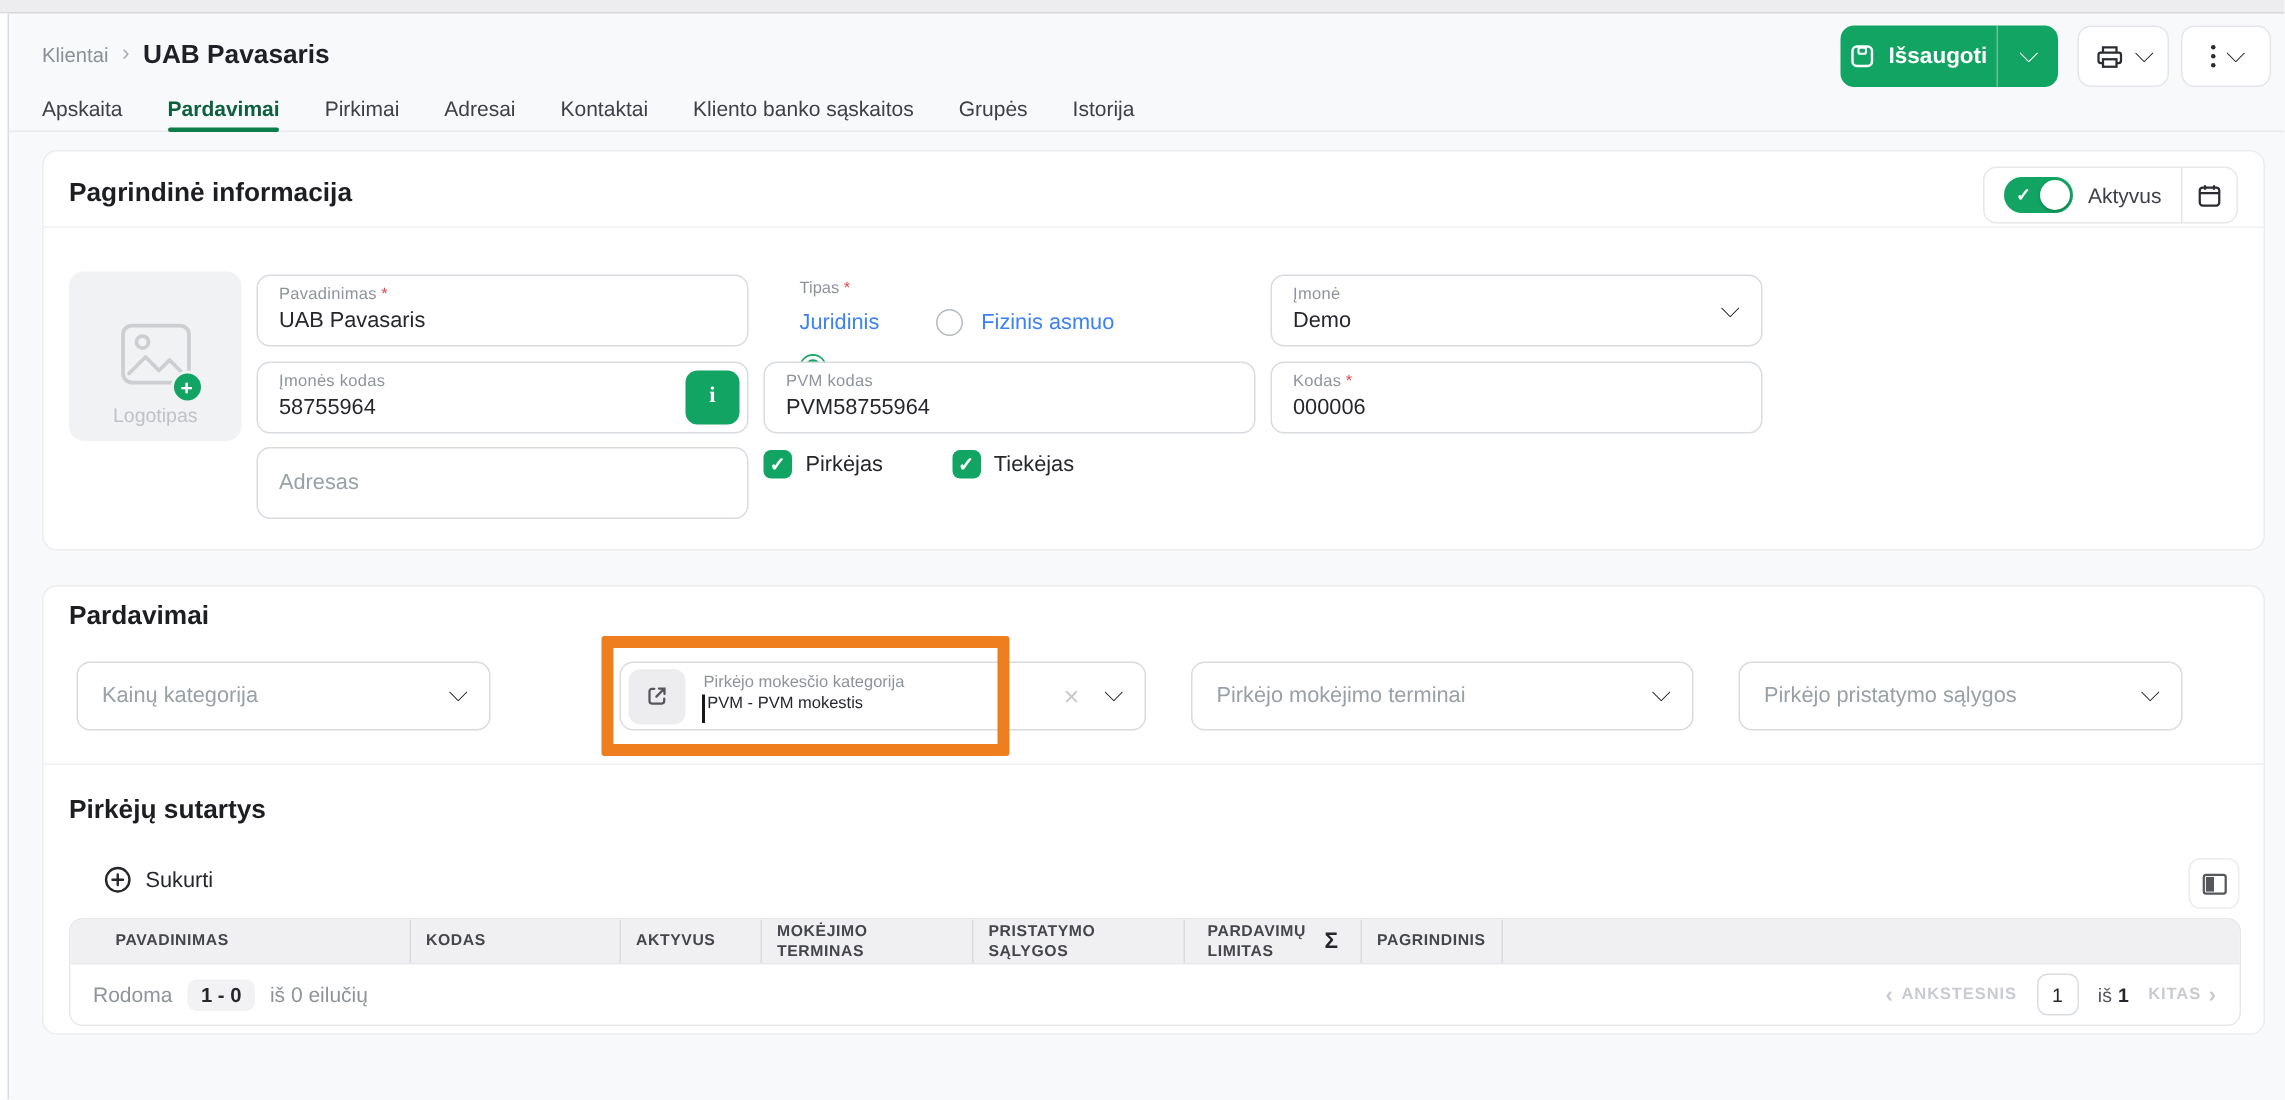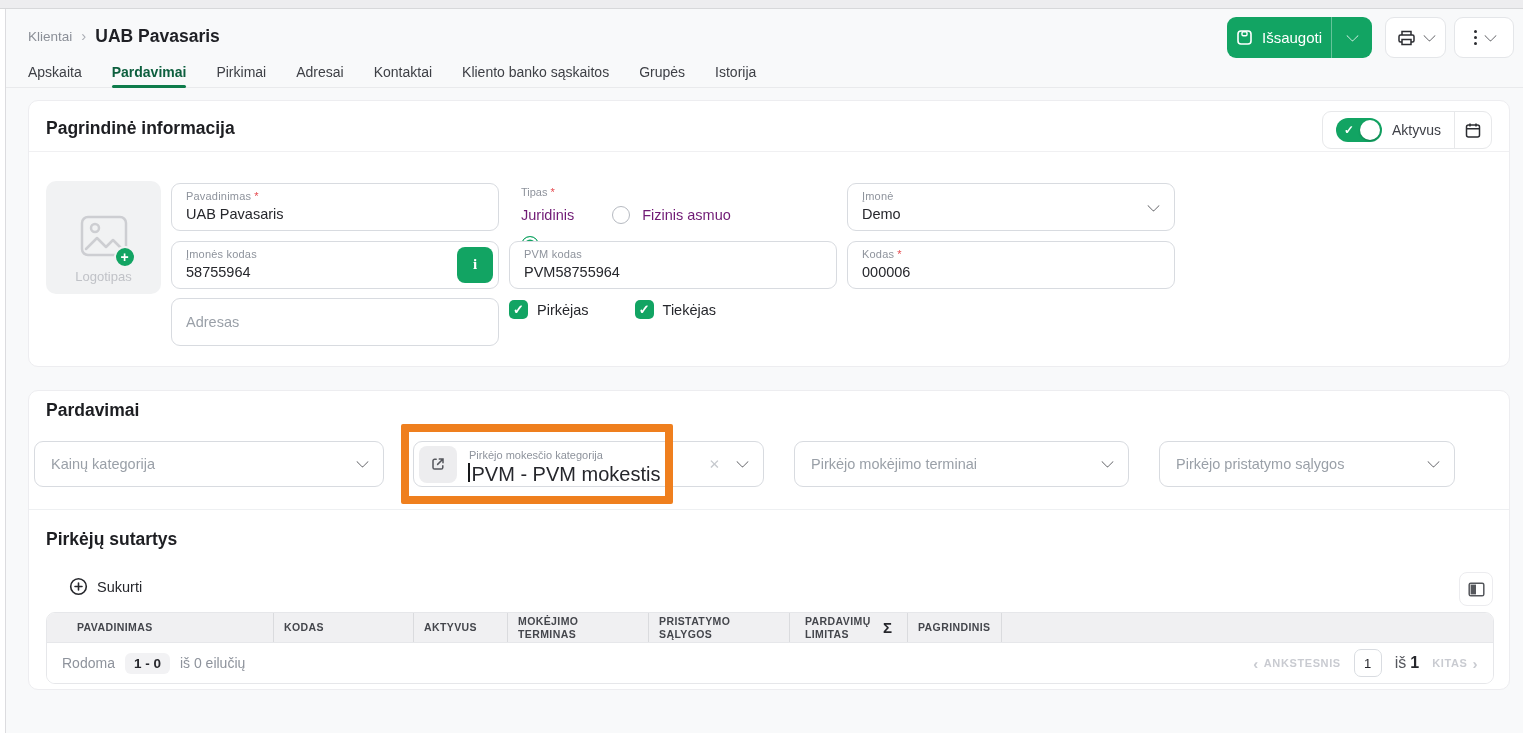--- a/index.html
+++ b/index.html
@@ -8,21 +8,21 @@
   .top-strip{position:absolute;left:0;top:0;right:0;height:8px;background:#ededef;border-bottom:1px solid #d7d8da}
   .left-gutter{position:absolute;left:0;top:9px;width:5px;bottom:0;background:#fff;border-right:1px solid #dcdcdf}
 
   
   .crumbs{position:absolute;left:28px;top:26px;display:flex;align-items:center;gap:9px}
   .crumb-parent{font-size:13.5px;color:#8b8f97}
   .crumb-sep{font-size:15px;color:#aaadb4;margin-top:-2px}
   .page-title{font-size:17.5px;font-weight:700;color:#1f2025}
   .btn{position:absolute;top:17px;height:41px;border-radius:9px;display:flex;align-items:center;box-sizing:border-box;cursor:pointer}
   .btn-save{left:1227px;width:145px;background:var(--accent,#12a463);color:#fff}
-  .btn-save .seg1{flex:1;display:flex;align-items:center;justify-content:center;gap:9px;font-size:15px;font-weight:400}
+  .btn-save .seg1{flex:1;display:flex;align-items:center;justify-content:center;gap:9px;font-size:15px;font-weight:700}
   .btn-save .divider{width:1px;height:41px;background:rgba(255,255,255,.35)}
   .btn-save .seg2{width:40px;display:flex;align-items:center;justify-content:center}
   .btn-white{background:#fff;border:1px solid #e4e6e9;display:flex;align-items:center;justify-content:center;gap:9px}
   .btn-print{left:1385px;width:61px}
   .btn-more{left:1454px;width:60px}
   .chev{width:8px;height:8px;border-right:1.8px solid currentColor;border-bottom:1.8px solid currentColor;transform:rotate(45deg);margin-top:-4px;border-radius:1px}
   .chev.white{color:#fff}
   .chev.dark{color:#3a3b40}
   .kebab{display:flex;flex-direction:column;gap:2.6px}
   .kebab i{width:3px;height:3px;border-radius:50%;background:#2b2c31}
@@ -66,32 +66,32 @@
   .placeholder{color:#9aa0a8;font-size:14.5px}
   .fld .chev-abs{position:absolute;right:16px;top:21px;color:#3a3b40}
   .info-btn{position:absolute;right:5px;top:4.5px;width:36px;height:36px;background:var(--accent,#12a463);border-radius:8px;color:#fff;
             font-weight:700;font-size:15px;display:flex;align-items:center;justify-content:center;cursor:pointer;font-family:"Liberation Serif",serif}
 
   .grp-label{font-size:11px;color:#8e939c}
   .radio-row{display:flex;align-items:center;gap:12px}
   .radio{width:18px;height:18px;border-radius:50%;box-sizing:border-box;cursor:pointer;flex:none}
   .radio.sel{background:var(--accent,#12a463);border:1.5px solid var(--accent,#12a463);box-shadow:inset 0 0 0 2.5px #fff}
   .radio.unsel{border:1.5px solid #b6bac1;background:#fff}
-  .radio-label{font-size:14.5px;color:#701a75}
+  .radio-label{font-size:14.5px;color:#3b82f6}
   .cb{width:19px;height:19px;border-radius:5px;background:var(--accent,#12a463);color:#fff;font-size:13px;font-weight:700;
       display:flex;align-items:center;justify-content:center;cursor:pointer;flex:none}
   .cb-label{font-size:14.5px;color:#26272c}
 
   
   .sel{position:absolute;top:50px;height:46px;border:1.5px solid #d8dbe0;border-radius:9px;background:#fff;box-sizing:border-box;cursor:pointer}
   .sel .ph{position:absolute;left:16px;top:50%;transform:translateY(-50%);font-size:14.5px;color:#9aa0a8;white-space:nowrap}
   .sel .chev-abs{position:absolute;right:16px;top:19px;color:#3a3b40}
   .ext-btn{position:absolute;left:5px;top:3.5px;width:38px;height:37px;background:#ededef;border-radius:8px;display:flex;align-items:center;justify-content:center;cursor:pointer}
   .s2-label{position:absolute;left:55px;top:7px;font-size:11px;color:#8e939c;white-space:nowrap}
-  .s2-value{position:absolute;left:54px;top:21px;display:flex;align-items:flex-start;font-size:20px;color:#26272c;white-space:nowrap}
+  .s2-value{position:absolute;left:54px;top:21px;display:flex;align-items:flex-start;font-size:11px;color:#26272c;white-space:nowrap}
   .cursor-bar{width:1.5px;height:19px;background:#17181a;margin-right:2px}
   .clear-x{position:absolute;right:43px;top:14px;color:#c6c9ce;font-size:13.5px;cursor:pointer}
   .hl-rect{position:absolute;left:372px;top:33px;width:272px;height:80px;border:8px solid var(--highlight,#ef7f1e);
            box-sizing:border-box;border-radius:2px;z-index:5;pointer-events:none}
   .card2-divider{position:absolute;left:0;right:0;top:118px;border-bottom:1px solid #eef0f2}
 
   
   .create-btn{position:absolute;left:40px;top:186px;display:flex;align-items:center;gap:9px;cursor:pointer}
   .create-label{font-size:14.5px;color:#26272c;font-weight:500}
   .cols-btn{position:absolute;right:16px;top:181px;width:32px;height:32px;border:1px solid #ececef;border-radius:8px;background:#fff;
@@ -106,21 +106,21 @@
   .th .sigma{font-size:15px;font-weight:700;color:#26272c;letter-spacing:0}
   .th.spacer{flex:1;border-right:none}
   .tfoot{display:flex;align-items:center;height:40px;padding:0 15px;box-sizing:border-box;background:#fff}
   .showing{display:flex;align-items:center;gap:10px;font-size:14px;color:#8e939c}
   .range-pill{background:#f2f2f4;border-radius:6px;padding:3px 9px;font-size:13.5px;font-weight:700;color:#26272c}
   .pager{margin-left:auto;display:flex;align-items:center;gap:13px}
   .pg-nav{font-size:11px;font-weight:700;letter-spacing:.6px;color:#c9cbd1;display:flex;align-items:center;gap:5px;cursor:default}
   .pg-nav .arrow{font-size:15px;font-weight:700}
   .page-box{width:26px;height:26px;border:1px solid #d9dce1;border-radius:7px;display:flex;align-items:center;justify-content:center;
             font-size:13px;color:#26272c;background:#fff;cursor:pointer}
-  .of-wrap{font-size:16px;color:#55575d;display:flex;gap:4px;align-items:center}
+  .of-wrap{font-size:13px;color:#55575d;display:flex;gap:4px;align-items:center}
   .of-wrap b{color:#26272c}
 </style>
 </head>
 <body>
 
 <div class="top-strip"></div>
 <div class="left-gutter"></div>
 
 <div class="crumbs">
   <span class="crumb-parent">Klientai</span>
@@ -213,21 +213,21 @@
     <div class="fld-value">58755964</div>
     <div class="info-btn">
         <span>i</span>
       </div>
   </div>
 
   <div class="fld ph-only" style="left:142px;top:197px">
     <span class="placeholder">Adresas</span>
   </div>
 
-  <div style="position:absolute;left:492px;top:85px">
+  <div style="position:absolute;left:504px;top:85px">
     <div class="grp-label"><span>Tipas</span><span class="star">*</span></div>
     <div style="display:flex;gap:38px;margin-top:8px">
       <div class="radio-row">
         <span class="radio sel"></span>
         <span class="radio-label">Juridinis</span>
       </div>
       <div class="radio-row">
         <span class="radio unsel"></span>
         <span class="radio-label">Fizinis asmuo</span>
       </div>
@@ -262,21 +262,21 @@
 
   <div class="fld" style="left:818px;top:140px">
     <div class="fld-label"><span>Kodas</span><span class="star">*</span></div>
     <div class="fld-value">000006</div>
   </div>
 </div>
 
 <div class="card card2">
   <div class="sec-title" style="top:9px">Pardavimai</div>
 
-  <div class="sel" style="left:5px;width:350px">
+  <div class="sel" style="left:22px;width:276px">
     <span class="ph">Kainų kategorija</span>
     <span class="chev chev-abs"></span>
   </div>
 
   <div class="sel" style="left:384px;width:351px">
     <div class="ext-btn">
       <svg width="16" height="16" viewBox="0 0 16 16" fill="none">
         <path d="M6.2 3.2H4.6A1.6 1.6 0 003 4.8v6.6A1.6 1.6 0 004.6 13h6.6a1.6 1.6 0 001.6-1.6V9.8" stroke="#54565c" stroke-width="1.5" stroke-linecap="round"></path>
         <path d="M9.3 3h3.7v3.7M12.8 3.2L7.6 8.4" stroke="#54565c" stroke-width="1.5" stroke-linecap="round"></path>
       </svg>

